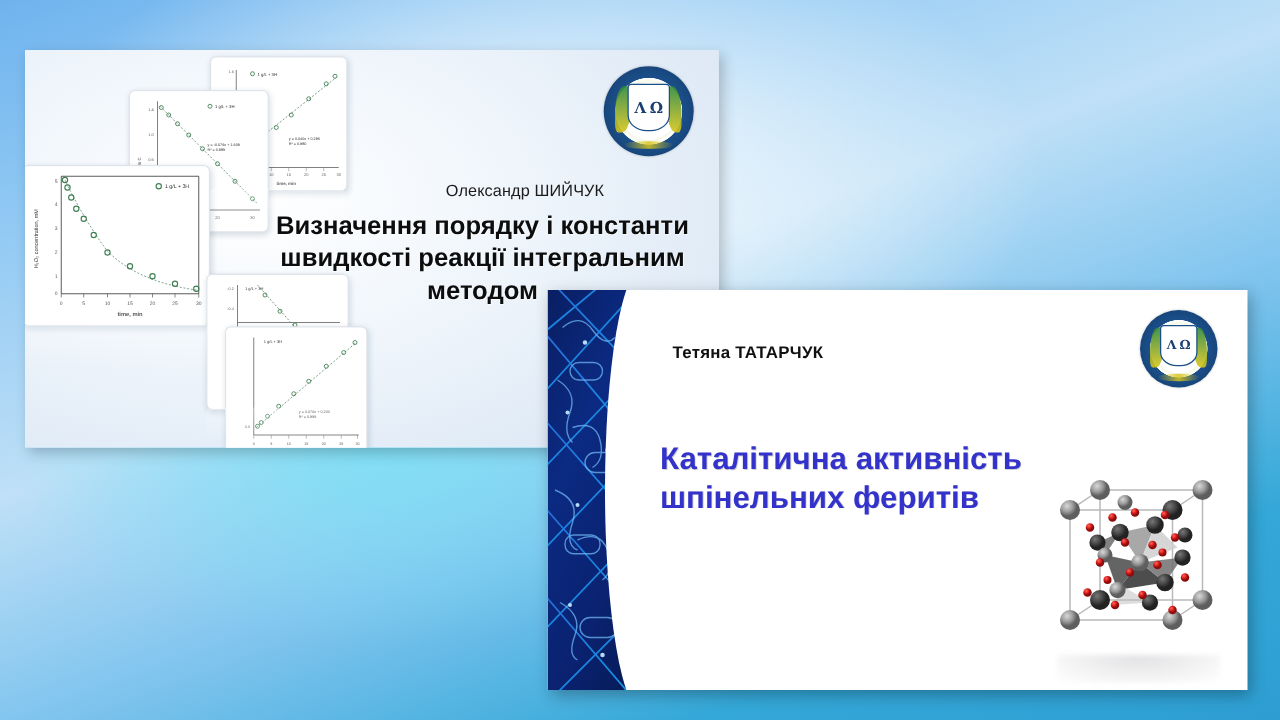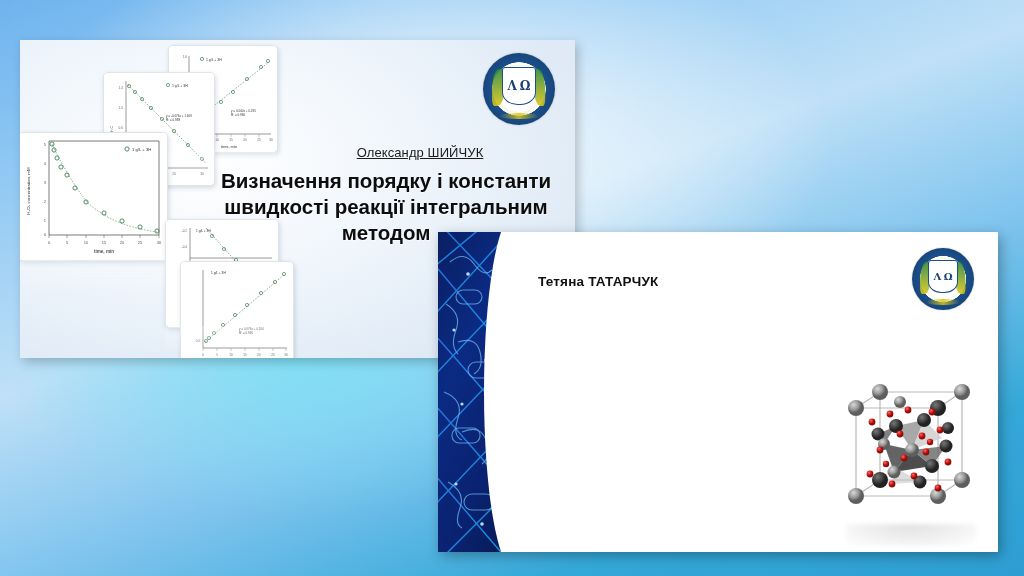--- a/index.html
+++ b/index.html
@@ -74,21 +74,20 @@
   #emblem2 .shield { font-size: 10px; }
 
   .s1-author {
     position: absolute;
     left: 255px; top: 105px;
     width: 290px;
     text-align: center;
     font-size: 13px;
     color: #1c1c1c;
     letter-spacing: .1px;
-    text-decoration: underline;
   }
   .s1-title {
     position: absolute;
     left: 180px; top: 128px;
     width: 372px;
     text-align: center;
     font-size: 20.5px;
     line-height: 1.28;
     font-weight: bold;
     color: #0d0d0d;
@@ -477,20 +476,21 @@
       <div class="wreath-l"></div>
       <div class="wreath-r"></div>
       <div class="shield">
         <span>Λ</span>
         <span>Ω</span>
       </div>
       <div class="bottom-band"></div>
     </div>
 
     <div class="s2-author">Тетяна ТАТАРЧУК</div>
+    <div class="s2-title">Каталітична активність шпінельних феритів</div>
 
     <div id="crystal">
       <svg viewBox="0 0 150 150">
         <defs>
           <radialGradient id="gm" cx="35%" cy="30%">
             <stop offset="0%" stop-color="#d8d8d8"></stop>
             <stop offset="60%" stop-color="#9a9a9a"></stop>
             <stop offset="100%" stop-color="#5e5e5e"></stop>
           </radialGradient>
           <radialGradient id="gd" cx="35%" cy="30%">

